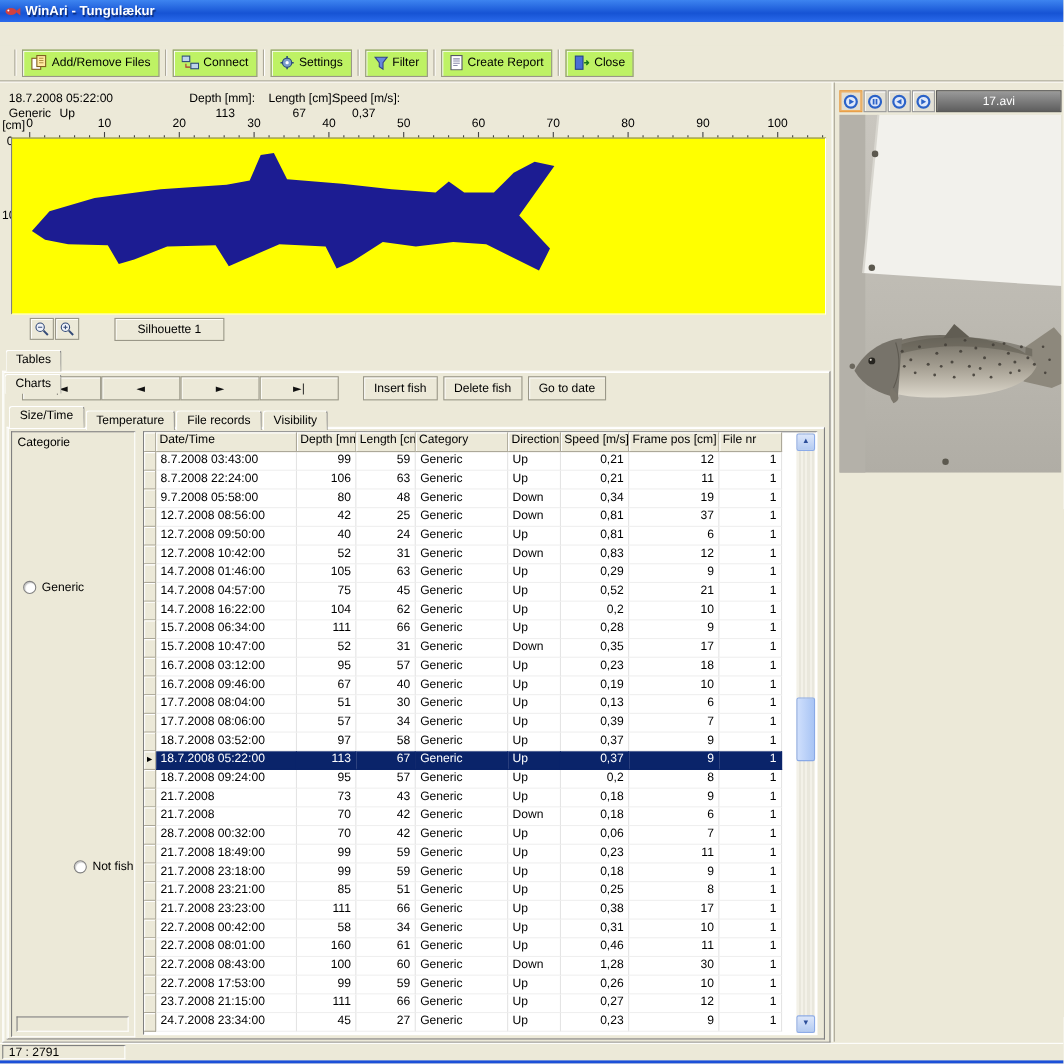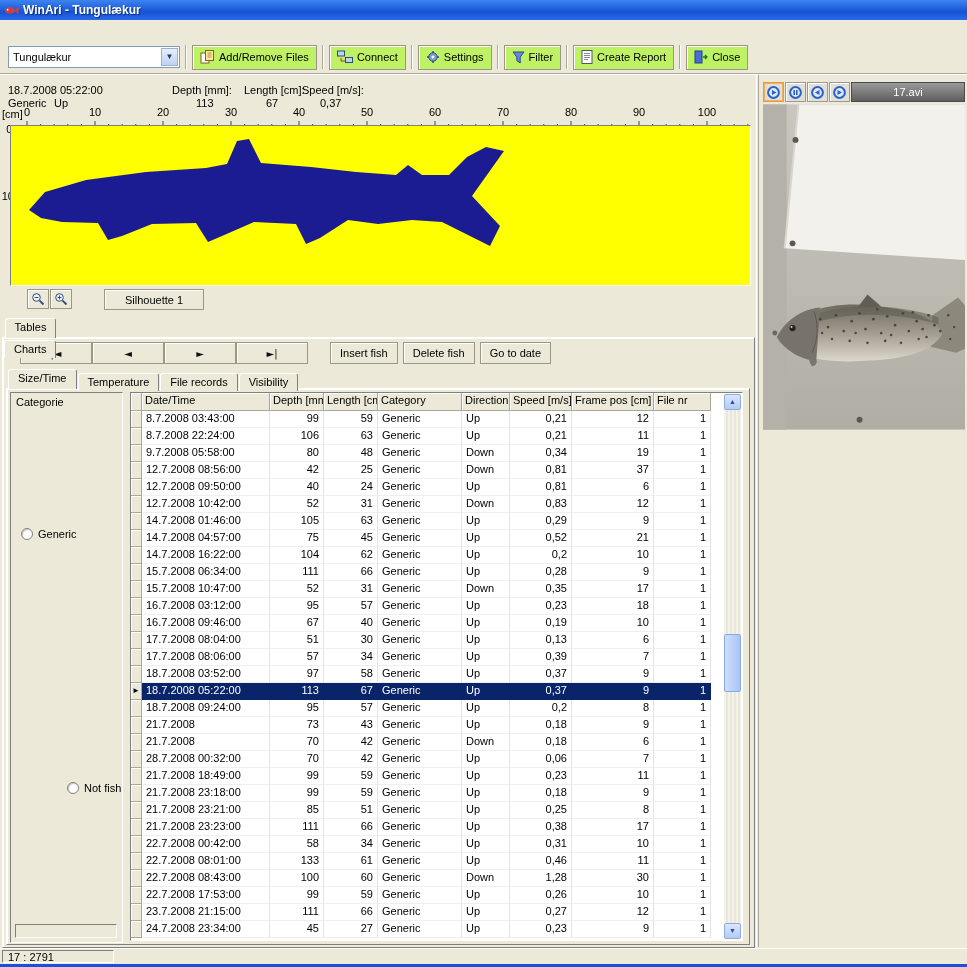--- a/index.html
+++ b/index.html
@@ -134,24 +134,20 @@
           <ellipse cx="6" cy="6.5" rx="5" ry="3.2" fill="#d04040"></ellipse>
           <polygon points="10,6.5 14.5,3 14.5,10" fill="#d04040"></polygon>
           <circle cx="3.6" cy="5.6" r="0.9" fill="#fff"></circle>
         </svg>
     </span>
     <span class="ttext">WinAri - Tungulækur</span>
   </div>
 
 
   <div id="toolbar">
-    <div class="combo">
-      <span class="cval">Tungulækur</span>
-      <span class="carrow">▼</span>
-    </div>
   <div class="tsep"></div>
       <button class="tbtn">
         <span class="ticon">
           <svg width="15" height="14" viewBox="0 0 15 14">
             <rect x="1" y="3" width="8" height="10" fill="#fff" stroke="#806020"></rect>
             <rect x="5.5" y="0.5" width="8" height="10" fill="#ffe9a0" stroke="#806020"></rect>
             <line x1="7.5" y1="3" x2="11.5" y2="3" stroke="#b09040"></line>
             <line x1="7.5" y1="5" x2="11.5" y2="5" stroke="#b09040"></line>
             <line x1="7.5" y1="7" x2="11.5" y2="7" stroke="#b09040"></line>
           </svg>
@@ -672,21 +668,21 @@
           <div class="tcell num">34</div>
           <div class="tcell txt">Generic</div>
           <div class="tcell txt">Up</div>
           <div class="tcell num">0,31</div>
           <div class="tcell num">10</div>
           <div class="tcell num">1</div>
         </div>
         <div class="trow">
           <div class="tcell ind"></div>
           <div class="tcell txt">22.7.2008 08:01:00</div>
-          <div class="tcell num">133</div>
+          <div class="tcell num">160</div>
           <div class="tcell num">61</div>
           <div class="tcell txt">Generic</div>
           <div class="tcell txt">Up</div>
           <div class="tcell num">0,46</div>
           <div class="tcell num">11</div>
           <div class="tcell num">1</div>
         </div>
         <div class="trow">
           <div class="tcell ind"></div>
           <div class="tcell txt">22.7.2008 08:43:00</div>

